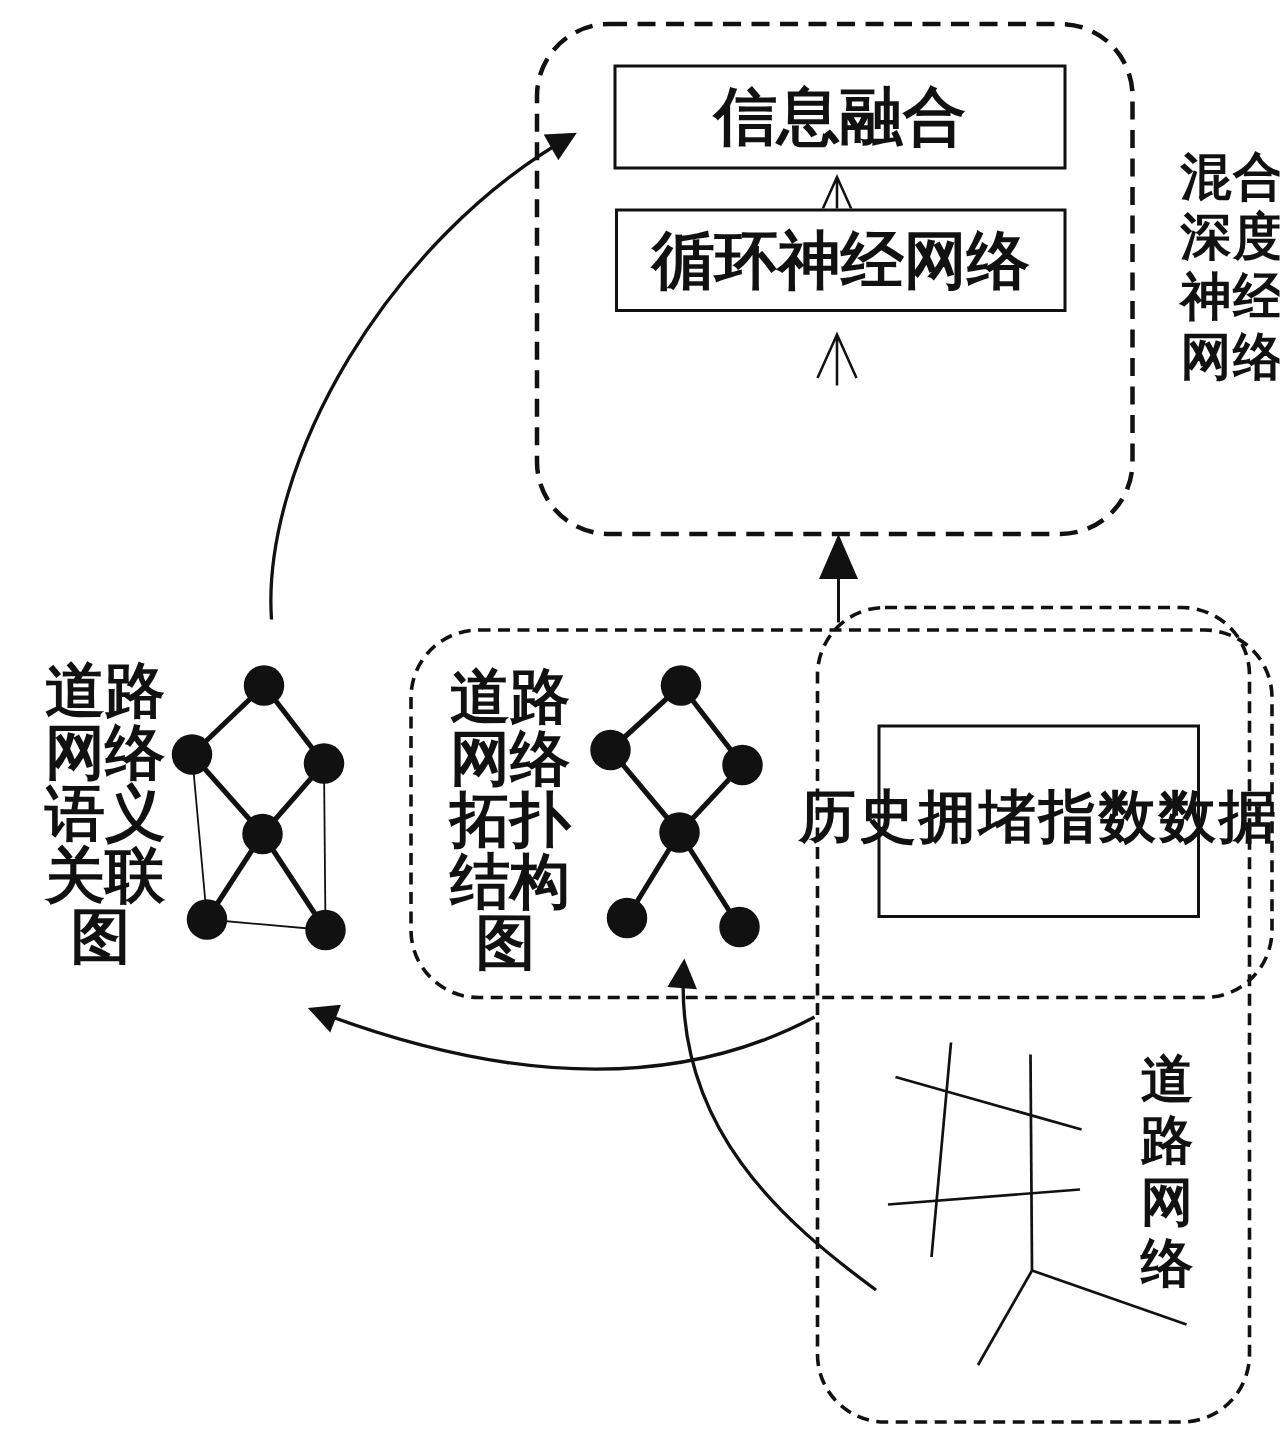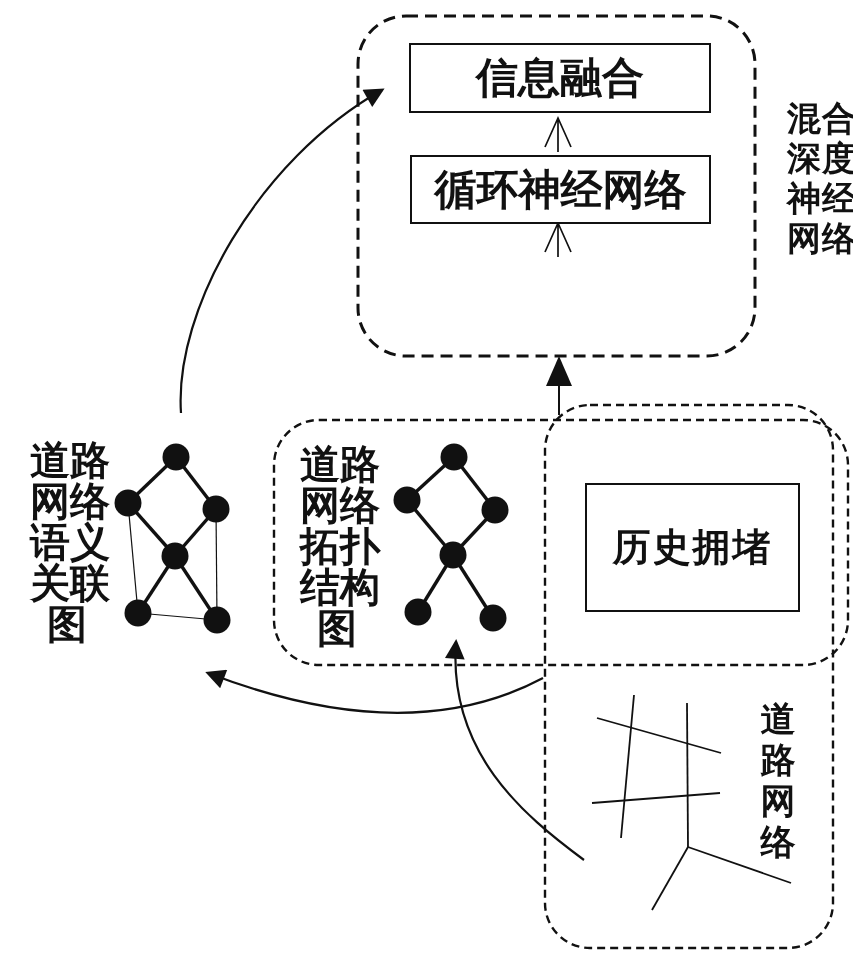--- a/index.html
+++ b/index.html
@@ -21,21 +21,21 @@
     font-weight:bold;
     background:#fff;
   }
   .layer-box{font-size:42px;letter-spacing:0px;white-space:nowrap;}
   .hist-box{
     position:absolute;
     border:2px solid #111;
     box-sizing:border-box;
     display:flex;align-items:center;justify-content:center;
     font-weight:bold;font-size:38px;letter-spacing:2px;
-    background:#fff;line-height:51px;white-space:nowrap;
+    background:#fff;line-height:51px;white-space:nowrap;font-family:Liberation Mono, monospace;
   }
   .vlabel{
     position:absolute;
     font-weight:bold;
     text-align:center;
     white-space:nowrap;
   }
   .vlabel div{display:block;}
   .lbl-34{font-size:40px;line-height:41px;}
   .lbl-hybrid{font-size:34px;line-height:40px;letter-spacing:1px;}
@@ -120,26 +120,27 @@
       <line x1="669" y1="703" x2="670" y2="847"></line>
       <line x1="574" y1="803" x2="702" y2="793"></line>
       <line x1="670" y1="847" x2="634" y2="910"></line>
       <line x1="670" y1="847" x2="773" y2="883"></line>
     </g>
   </svg>
 
   <div class="node-box layer-box" style="left:391px;top:43px;width:302px;height:70px;">
     <span>信息融合</span>
   </div>
-  <div class="node-box layer-box" style="left:392px;top:155px;width:301px;height:69px;">
+  <div class="node-box layer-box" style="left:392px;top:139px;width:301px;height:69px;">
     <span>循环神经网络</span>
   </div>
 
   <div class="hist-box" style="left:567px;top:483px;width:215px;height:129px;">
     <div>历史拥堵</div>
+    <div>指数数据</div>
   </div>
 
   <div class="vlabel lbl-hybrid" style="left:766px;top:99px;width:76px;">
     <div>混合</div>
     <div>深度</div>
     <div>神经</div>
     <div>网络</div>
   </div>
 
   <div class="vlabel lbl-34" style="left:12px;top:440px;width:74px;">

